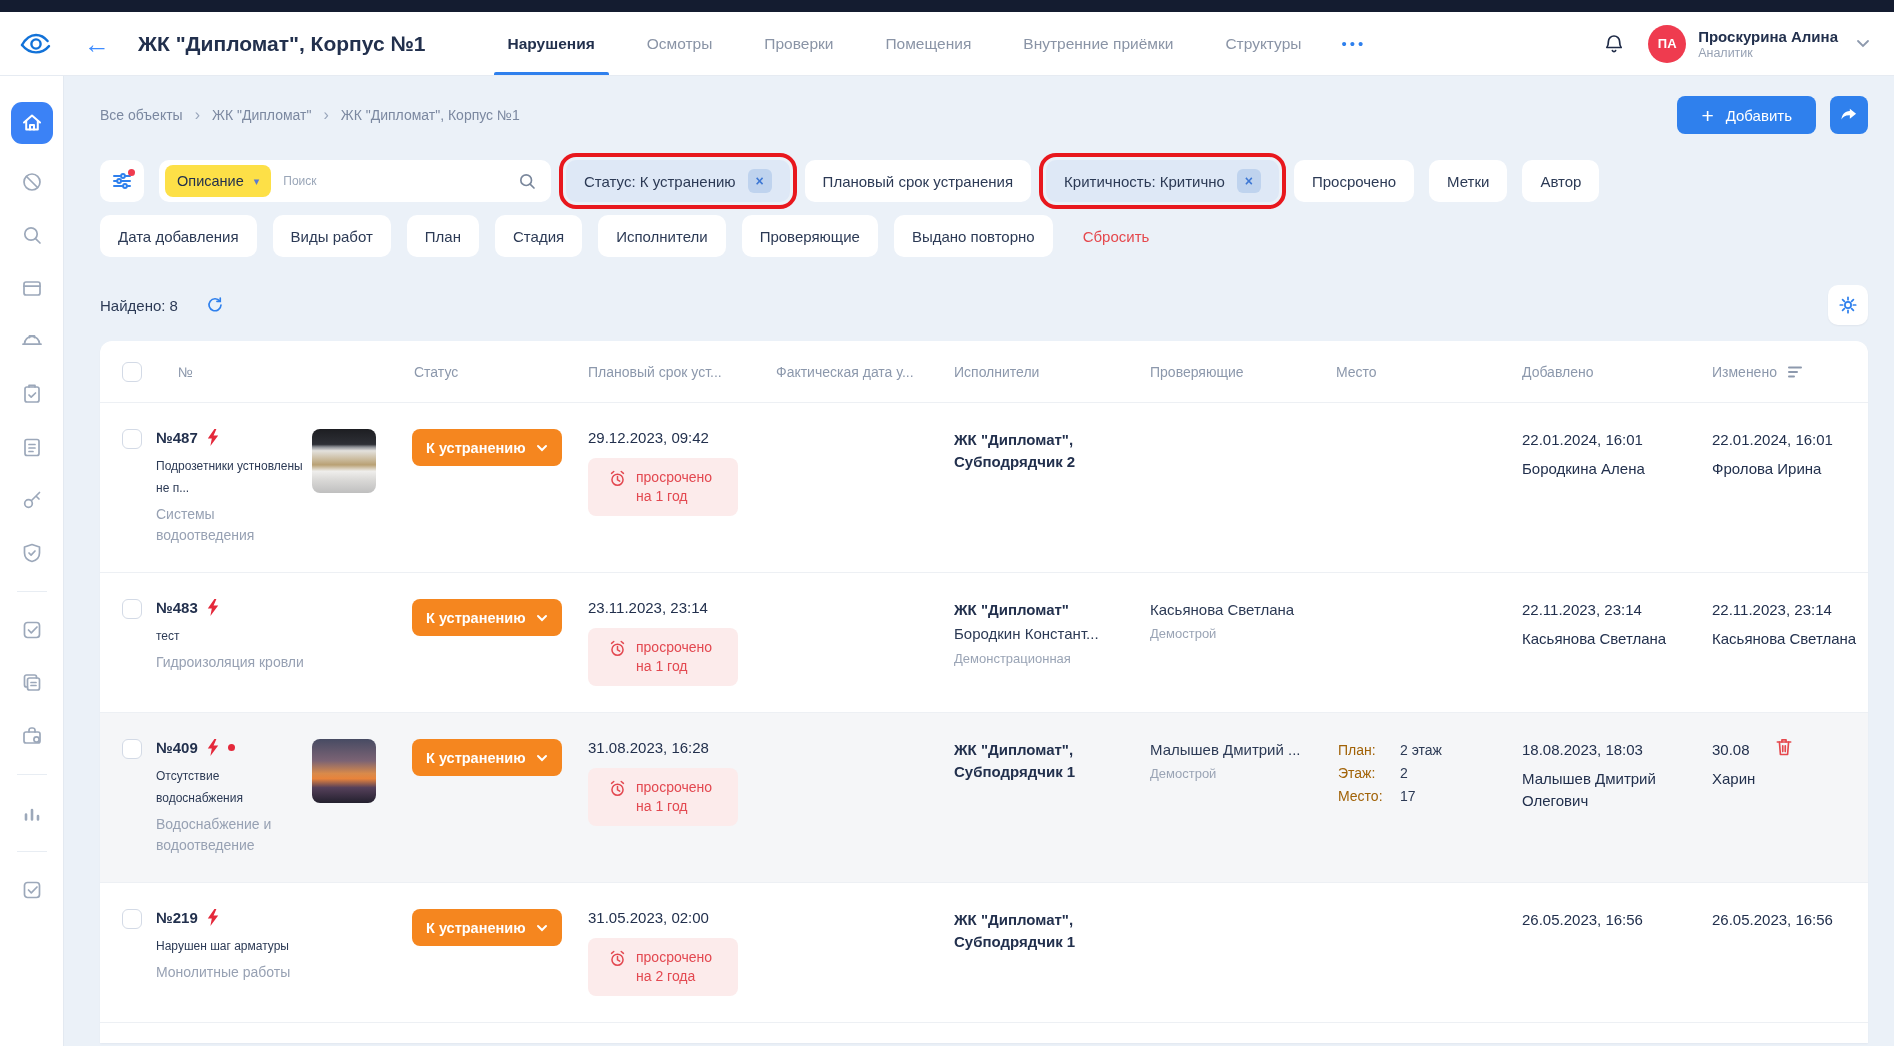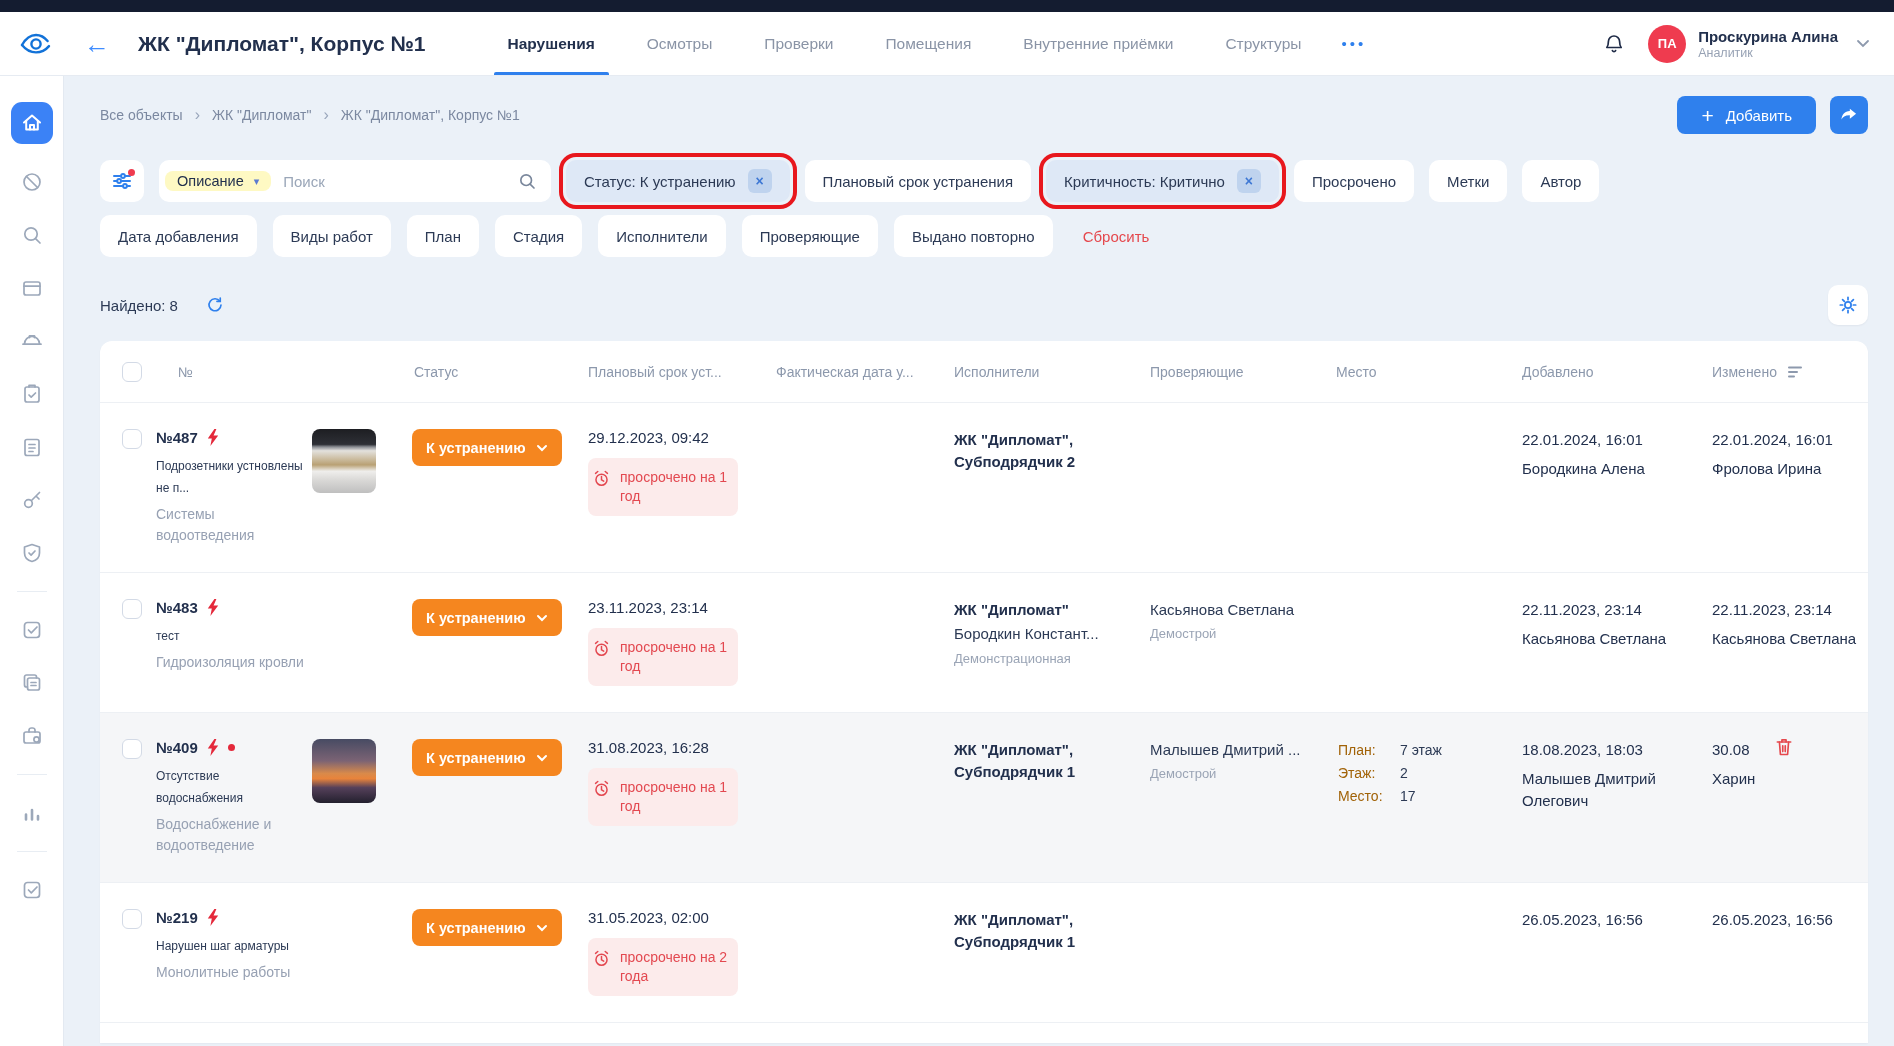--- a/index.html
+++ b/index.html
@@ -48,23 +48,23 @@
   .add-plus { font-size:21px; font-weight:400; line-height:1; }
   .share-btn { width:38px; height:38px; background:#2F80ED; border:none; border-radius:8px; display:flex; align-items:center; justify-content:center; cursor:pointer; }
 
   
   .filters { margin-top:26px; }
   .frow { display:flex; align-items:center; gap:15px; flex-wrap:nowrap; }
   .frow2 { margin-top:13px; gap:16px; }
   .sliders-btn { width:44px; height:42px; background:#fff; border-radius:10px; display:flex; align-items:center; justify-content:center; position:relative; cursor:pointer; flex:0 0 44px; }
   .sliders-dot { position:absolute; top:9px; right:9px; width:7px; height:7px; border-radius:50%; background:#EF3B4F; }
   .searchbox { width:392px; height:42px; background:#fff; border-radius:10px; display:flex; align-items:center; padding:0 14px 0 6px; gap:12px; flex:0 0 392px; }
-  .field-pill { height:20px; background:#fef9c3; border-radius:8px; display:flex; align-items:center; gap:10px; padding:0 12px; font-size:14.5px; color:#22304D; cursor:pointer; white-space:nowrap; }
+  .field-pill { height:32px; background:#fde047; border-radius:8px; display:flex; align-items:center; gap:10px; padding:0 12px; font-size:14.5px; color:#22304D; cursor:pointer; white-space:nowrap; }
   .pill-caret { color:#5B7BD0; font-size:11px; }
-  .searchbox input { border:none; outline:none; background:transparent; flex:1; font-size:15px; font-family:inherit; color:#3b82f6; min-width:0; }
+  .searchbox input { border:none; outline:none; background:transparent; flex:1; font-size:12px; font-family:inherit; color:#3b82f6; min-width:0; }
   .searchbox input::placeholder { color:#9AA6B8; }
   .chip { height:42px; background:#fff; border-radius:10px; display:flex; align-items:center; gap:12px; padding:0 18px; font-size:15px; color:#2C3A55; cursor:pointer; white-space:nowrap; }
   .chip.selected { background:#DEE8F6; }
   .chip-x { width:24px; height:24px; border-radius:6px; background:#BFD3EE; color:#3E78D4; font-size:14px; font-weight:700; display:flex; align-items:center; justify-content:center; cursor:pointer; }
   .annotated { outline:4px solid #E8171D; outline-offset:3px; }
   .reset-link { font-size:15px; color:#E5484D; cursor:pointer; margin-left:14px; white-space:nowrap; }
 
   
   .resultrow { margin-top:28px; display:flex; align-items:center; justify-content:space-between; }
   .found { display:flex; align-items:center; gap:28px; font-size:15px; color:#2C3A55; }
@@ -89,21 +89,21 @@
   .bolt { display:flex; }
   .reddot { width:7px; height:7px; border-radius:50%; background:#E4293B; }
   .ititle { margin-top:9px; font-size:12px; color:#2C3A55; line-height:22px; }
   .icat { margin-top:5px; font-size:14px; color:#97A1B3; line-height:21px; }
   .thumb { width:64px; height:64px; border-radius:8px; margin-left:8px; }
   .thumb-drawer { background:linear-gradient(180deg,#1D1E22 0%,#2E3036 24%,#8A8D93 28%,#E3E1DD 34%,#CDBFA4 46%,#B9A174 56%,#EFEEEC 66%,#D9D8D6 80%,#BFBFBF 100%); }
   .thumb-city { background:linear-gradient(180deg,#474B63 0%,#7B6374 34%,#D98A4A 54%,#E8833B 62%,#55405A 76%,#23202E 100%); }
   .status-btn { height:37px; background:#F5861F; border:none; border-radius:8px; color:#fff; font-size:14.5px; font-weight:700; font-family:inherit; display:inline-flex; align-items:center; gap:10px; padding:0 14px; cursor:pointer; margin-left:8px; }
   .datecell { padding-left:8px; }
   .dtext { font-size:15px; color:#22304D; white-space:nowrap; }
-  .overdue { margin-top:12px; background:#FCEBEB; border-radius:8px; padding:10px 4px; display:inline-flex; gap:9px; color:#E34850; font-size:14px; line-height:19px; max-width:150px; align-items:flex-start; }
+  .overdue { margin-top:12px; background:#FCEBEB; border-radius:8px; padding:10px 20px; display:inline-flex; gap:9px; color:#E34850; font-size:14px; line-height:19px; max-width:150px; align-items:flex-start; }
   .execcell { padding-left:8px; font-size:15px; line-height:22px; }
   .exec-org { font-weight:700; color:#22304D; }
   .exec-person { color:#2C3A55; margin-top:2px; white-space:nowrap; overflow:hidden; text-overflow:ellipsis; }
   .exec-note { font-size:13px; color:#9AA4B5; margin-top:3px; }
   .revcell { padding-left:8px; font-size:15px; line-height:21px; color:#2C3A55; }
   .rev-note { font-size:13px; color:#9AA4B5; margin-top:3px; }
   .placecell { padding-left:10px; font-size:14px; line-height:23px; display:grid; grid-template-columns:52px auto; column-gap:10px; }
   .pl-label { color:#a16207; }
   .pl-value { color:#2C3A55; }
   .metacell { padding-left:8px; font-size:15px; line-height:22px; color:#22304D; }
@@ -543,21 +543,21 @@
         <div></div>
         <div class="execcell">
             <div class="exec-org">ЖК "Дипломат", Субподрядчик 1</div>
           </div>
         <div class="revcell">
           <div>Малышев Дмитрий ...</div>
           <div class="rev-note">Демострой</div>
         </div>
         <div class="placecell">
           <span class="pl-label">План:</span>
-            <span class="pl-value">7 этаж</span>
+            <span class="pl-value">2 этаж</span>
           <span class="pl-label">Этаж:</span>
             <span class="pl-value">2</span>
           <span class="pl-label">Место:</span>
             <span class="pl-value">17</span>
         </div>
         <div class="metacell">
           <div class="dtext">18.08.2023, 18:03</div>
           <div class="meta-name">Малышев Дмитрий Олегович</div>
         </div>
         <div class="metacell cellclip">

